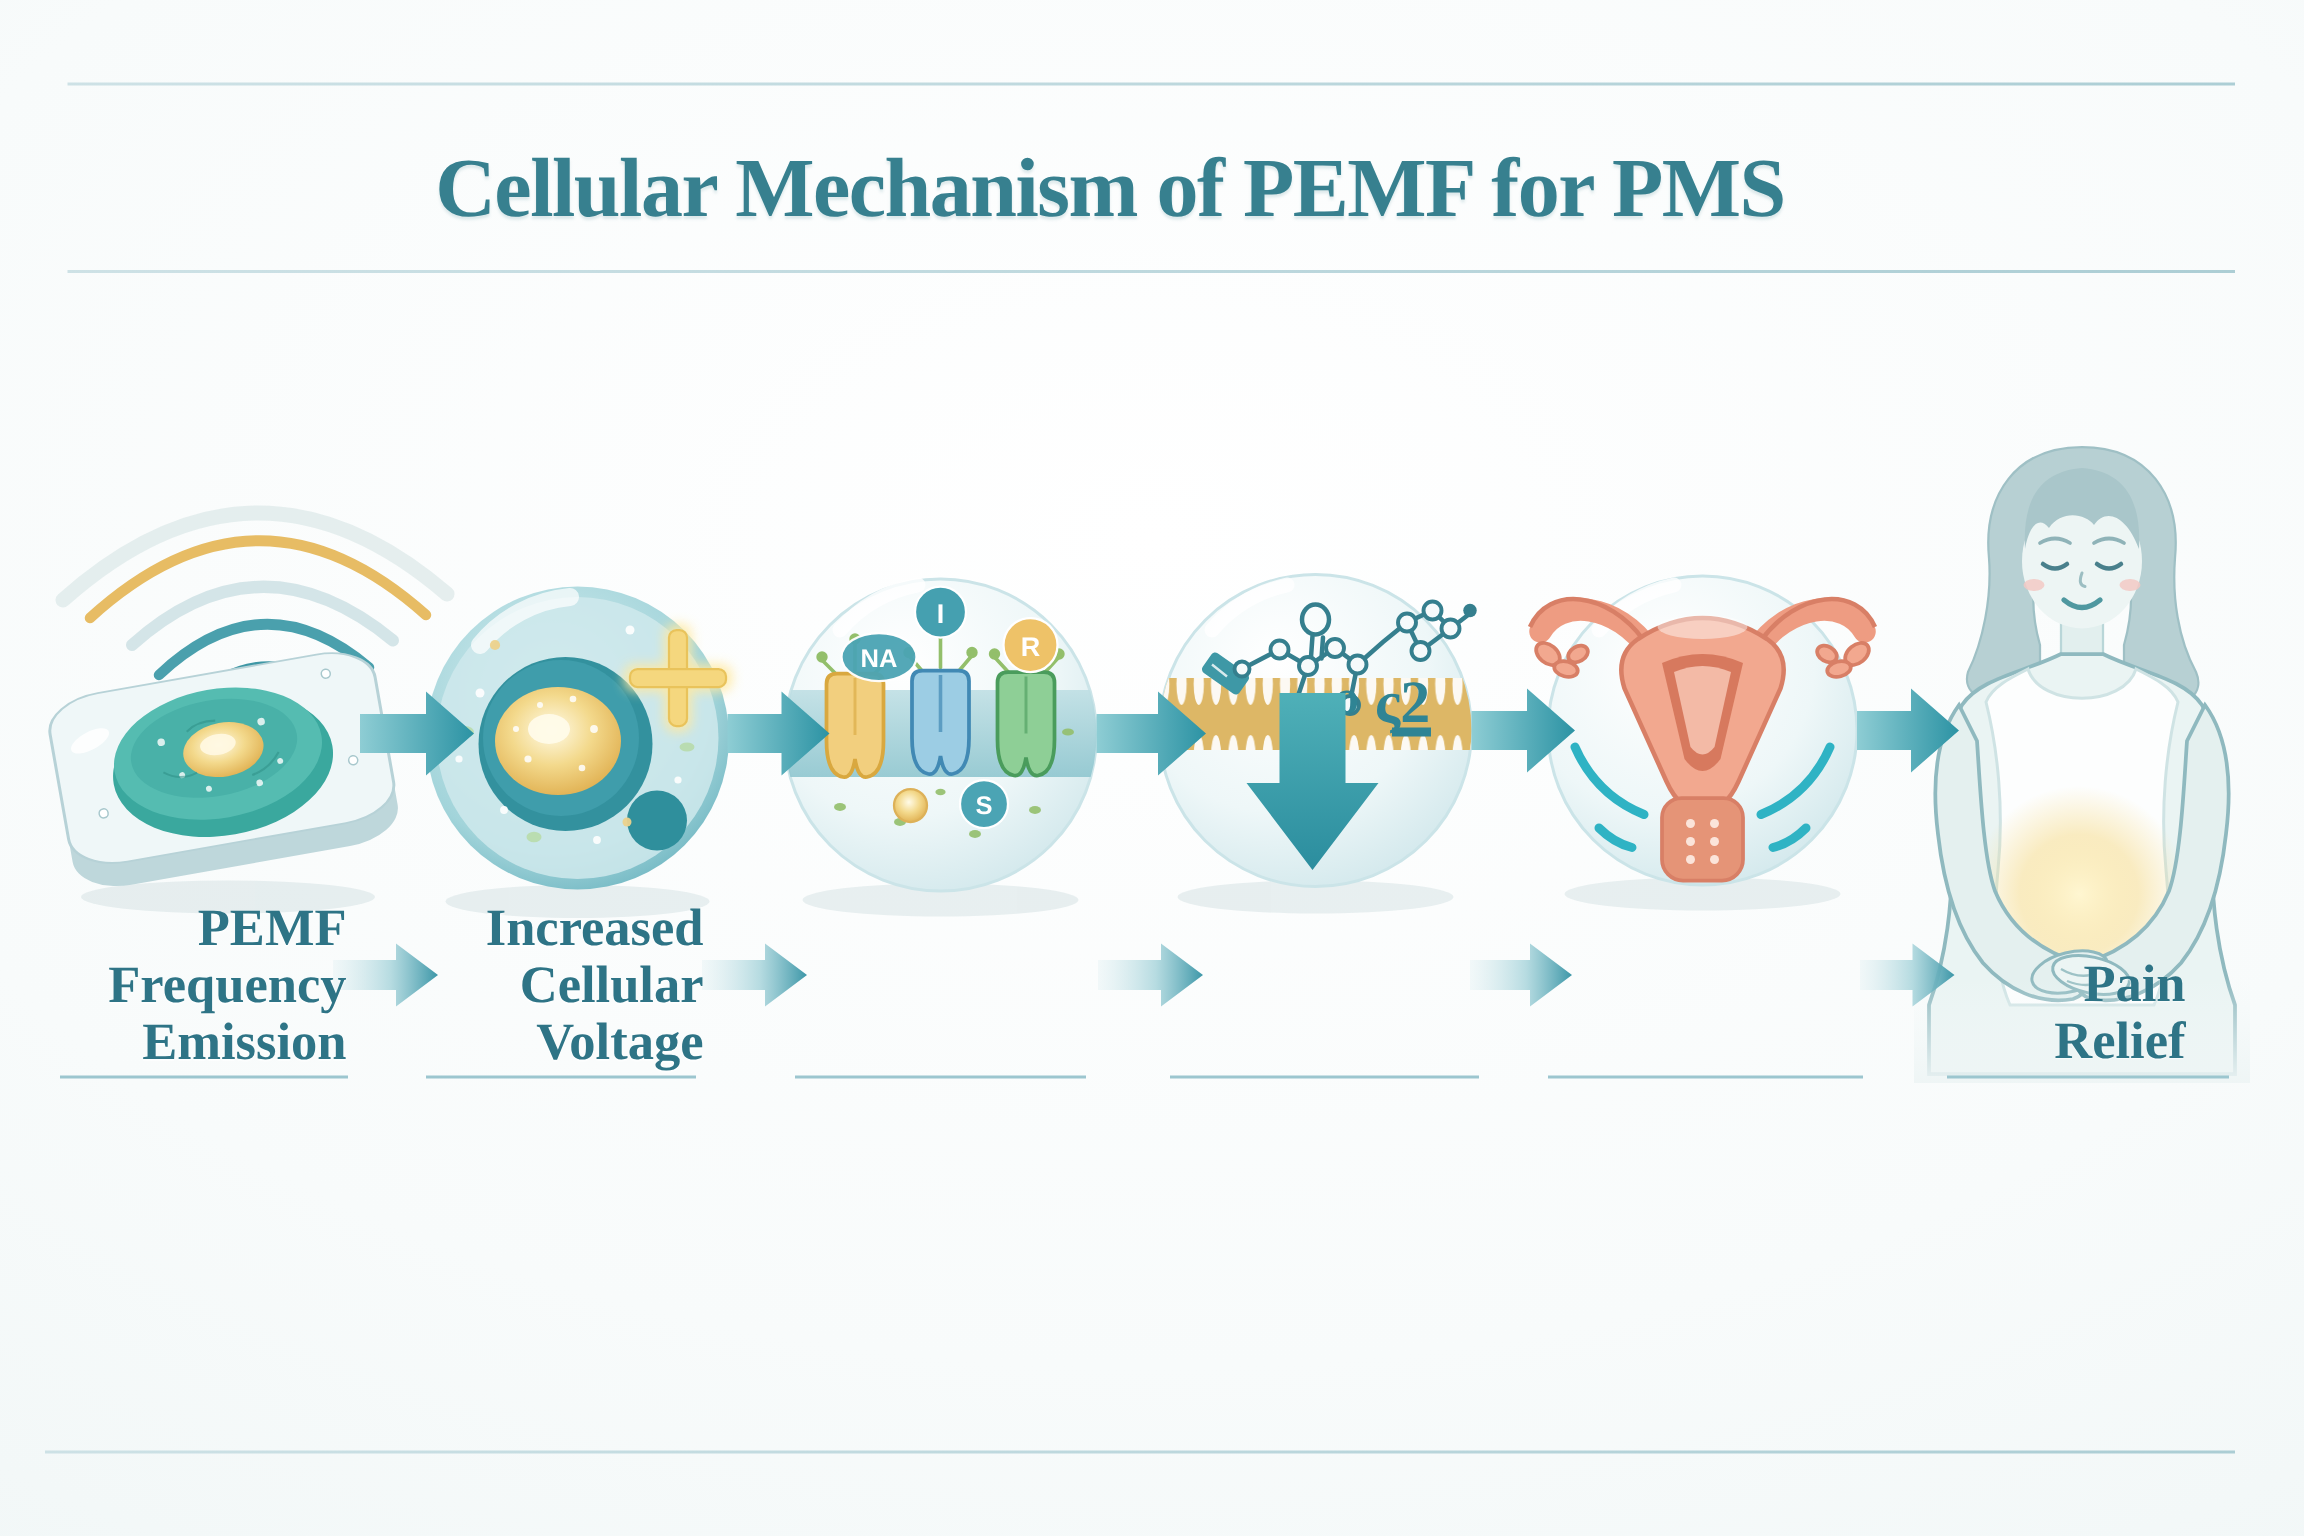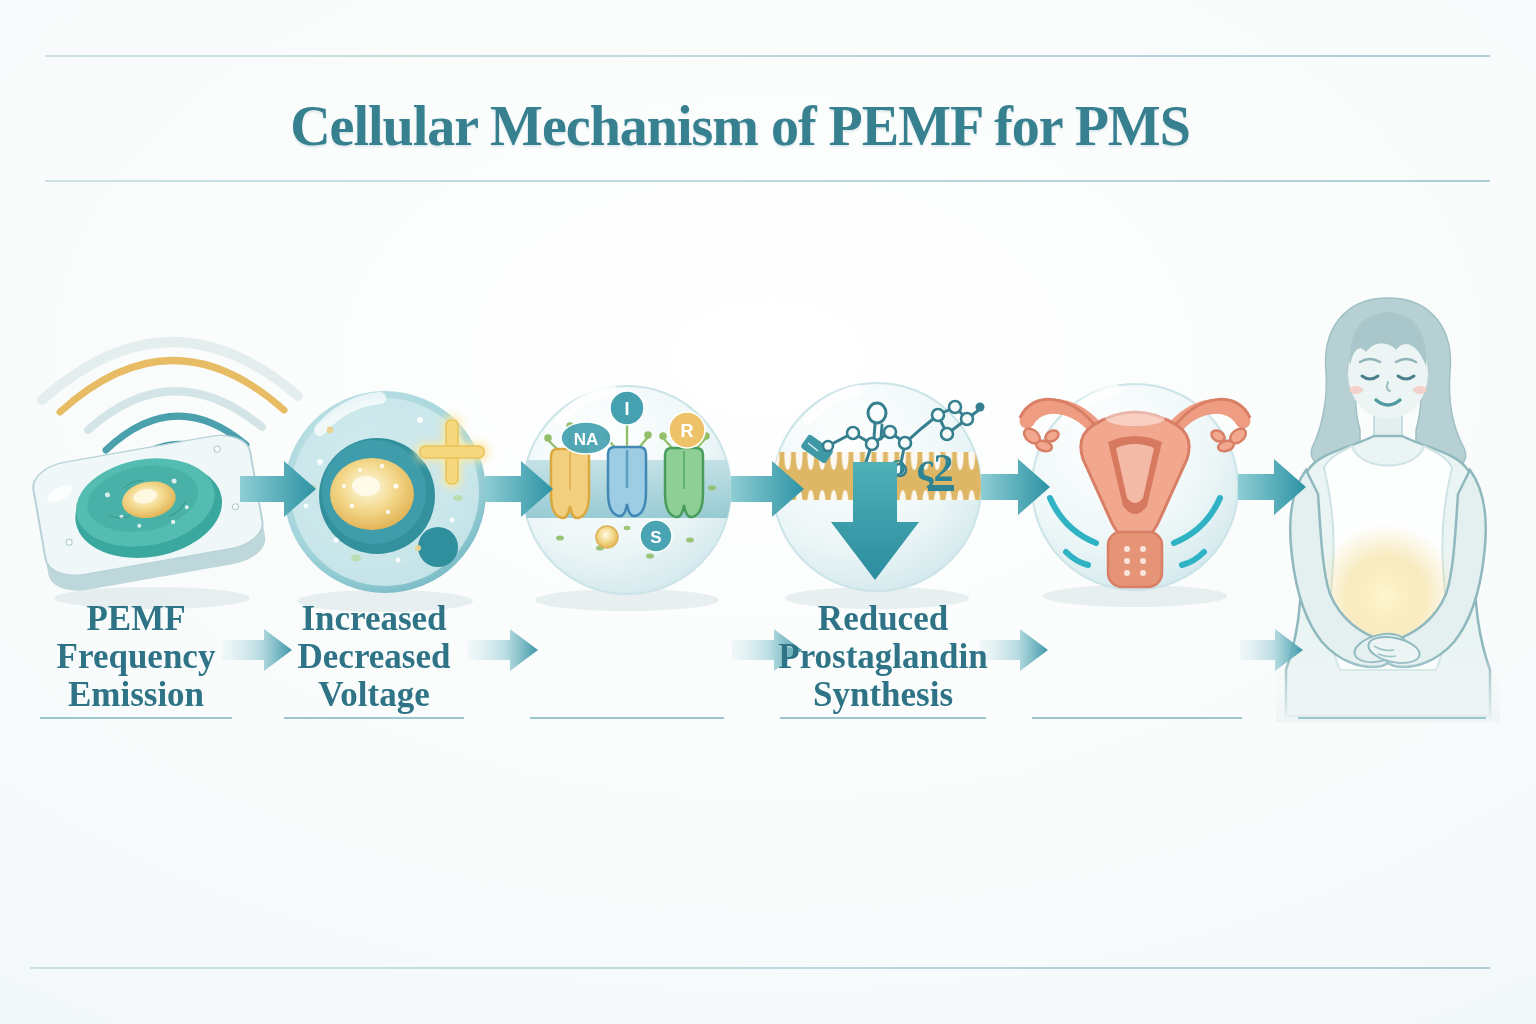--- a/index.html
+++ b/index.html
@@ -14,21 +14,21 @@
   #rule-top{left:45px;width:1445px;top:55px;}
   #rule-title{left:45px;width:1445px;top:180px;}
   #rule-bottom{left:30px;width:1460px;top:967px;}
   .title{
     position:absolute;top:94px;left:0;width:1480px;text-align:center;
     font-family:"Liberation Serif",serif;font-weight:700;font-size:56px;
     letter-spacing:-1px;color:#37808f;
     text-shadow:0 2px 2px rgba(110,160,170,.22);
   }
   .stage-label{
-    position:absolute;top:600px;text-align:center;
+    position:absolute;top:600px;text-align:right;
     font-family:"Liberation Serif",serif;font-weight:700;font-size:35px;
     line-height:1.08;color:#2e7486;
     text-shadow:0 1px 1px rgba(255,255,255,.7);
   }
   #label-0{left:41px;width:190px;}
   #label-1{left:279px;width:190px;}
   #label-2{left:532px;width:190px;}
   #label-3{left:768px;width:230px;}
   #label-4{left:1022px;width:230px;}
   #label-5{left:1327px;width:130px;top:637px;}
@@ -397,22 +397,22 @@
     <g fill="url(#gArrowSoft)">
       <path d="M 222,640 H 264 V 629 L 292,650 L 264,671 V 660 H 222 Z"></path>
       <path d="M 468,640 H 510 V 629 L 538,650 L 510,671 V 660 H 468 Z"></path>
       <path d="M 732,640 H 774 V 629 L 802,650 L 774,671 V 660 H 732 Z"></path>
       <path d="M 980,640 H 1020 V 629 L 1048,650 L 1020,671 V 660 H 980 Z"></path>
       <path d="M 1240,640 H 1275 V 629 L 1303,650 L 1275,671 V 660 H 1240 Z"></path>
     </g>
   </svg>
 
   <div class="stage-label" id="label-0">PEMF Frequency Emission</div>
-  <div class="stage-label" id="label-1">Increased Decreased Voltage</div>
-  <div class="stage-label" id="label-3">Reduced Prostaglandin Synthesis</div>
+  <div class="stage-label" id="label-1">Increased Cellular Voltage</div>
+  <div class="stage-label" id="label-5">Pain Relief</div>
 
   <div class="u" id="u-0"></div>
   <div class="u" id="u-1"></div>
   <div class="u" id="u-2"></div>
   <div class="u" id="u-3"></div>
   <div class="u" id="u-4"></div>
   <div class="u" id="u-5"></div>
 
   <div class="rule" id="rule-bottom"></div>
 </div>

